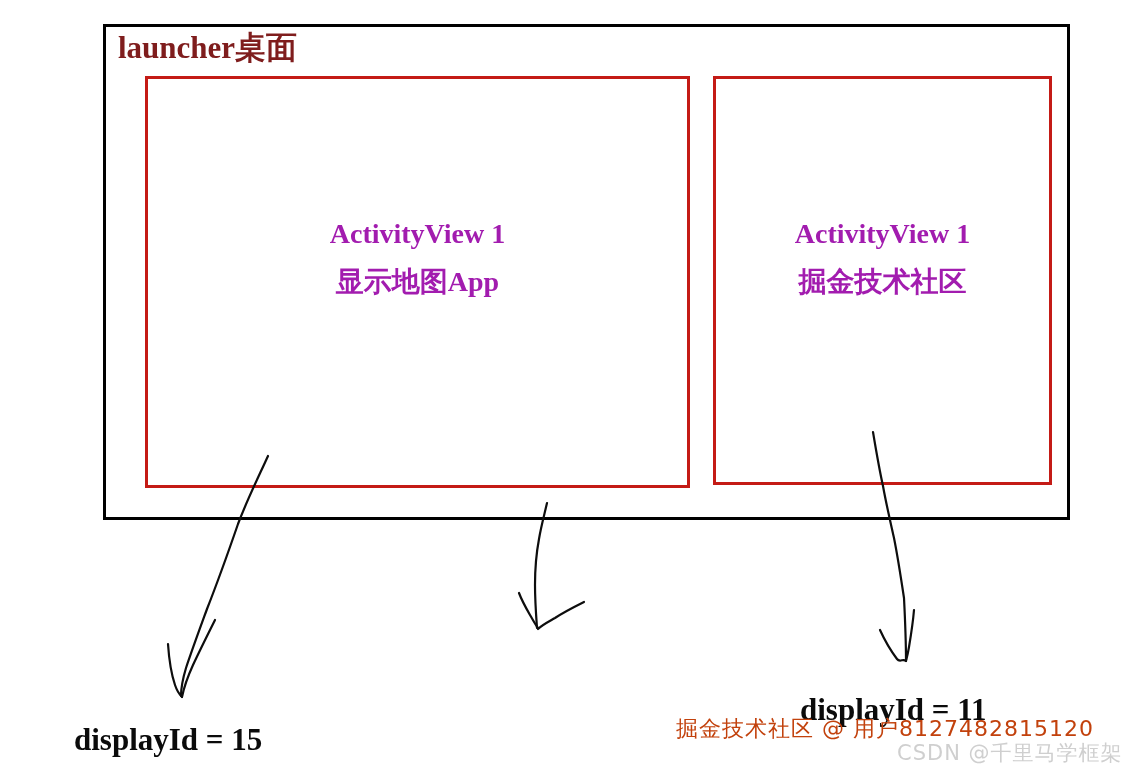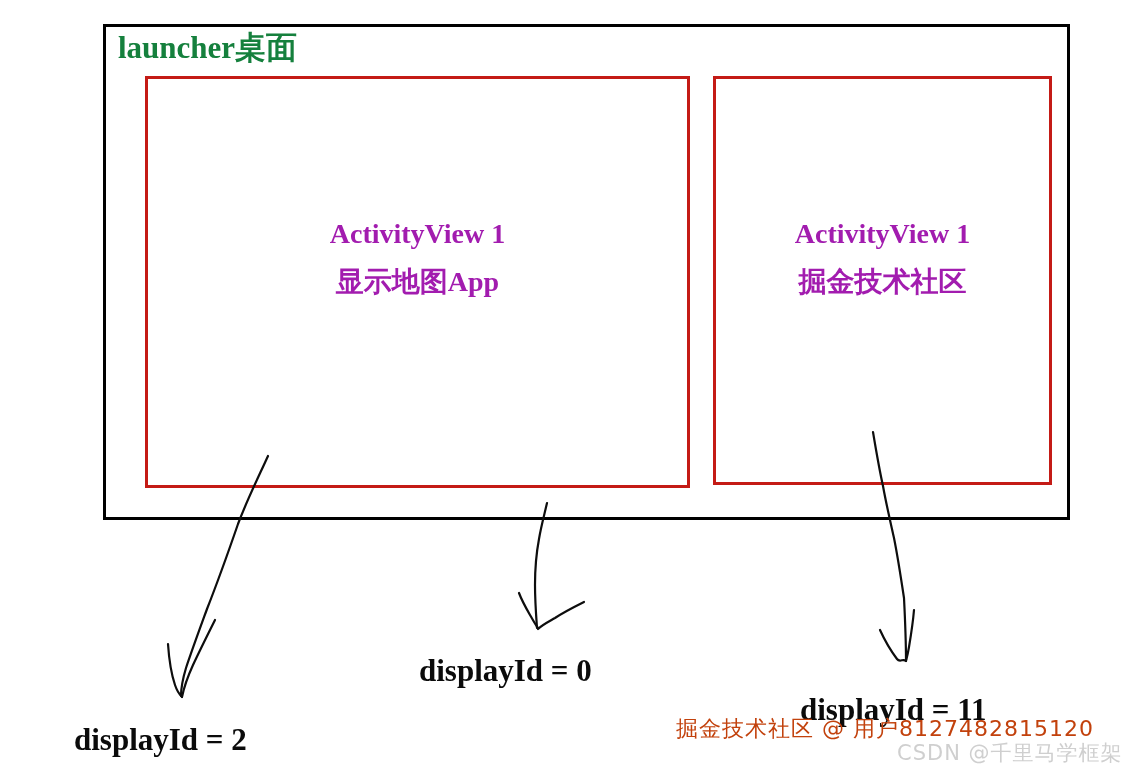--- a/index.html
+++ b/index.html
@@ -28,21 +28,21 @@
     box-sizing: border-box;
     background: transparent;
   }
 
   .outer-title {
     position: absolute;
     left: 118px;
     top: 30px;
     font-size: 31px;
     font-weight: bold;
-    color: #15803d;
+    color: #7f1d1d;
     letter-spacing: 0px;
     white-space: nowrap;
     line-height: 1.15;
   }
 
   
   .av-box {
     position: absolute;
     border: 3px solid #c41b16;
     box-sizing: border-box;
@@ -171,20 +171,19 @@
     <path d="M584,602 C574,607 564,612 555,618 C548,622 542,625 538,629"></path>
 
     <path d="M873,432 C876,450 879,468 883,486
              C886,503 890,520 894,538
              C898,558 901,578 904,598
              C905,618 906,640 906,660"></path>
     <path d="M880,630 C885,641 891,651 897,659 C900,663 903,658 906,661"></path>
     <path d="M914,610 C913,622 911,635 909,647 C908,653 907,657 906,661"></path>
   </svg>
 
-  <div class="display-id display-id-left">displayId = 2</div>
-  <div class="display-id display-id-center">displayId = 0</div>
+  <div class="display-id display-id-left">displayId = 15</div>
   <div class="display-id display-id-right">displayId = 11</div>
 
   <div class="watermark wm-juejin">掘金技术社区 @ 用户8127482815120</div>
   <div class="watermark wm-csdn">CSDN @千里马学框架</div>
 
 </div>
 
 </body></html>

